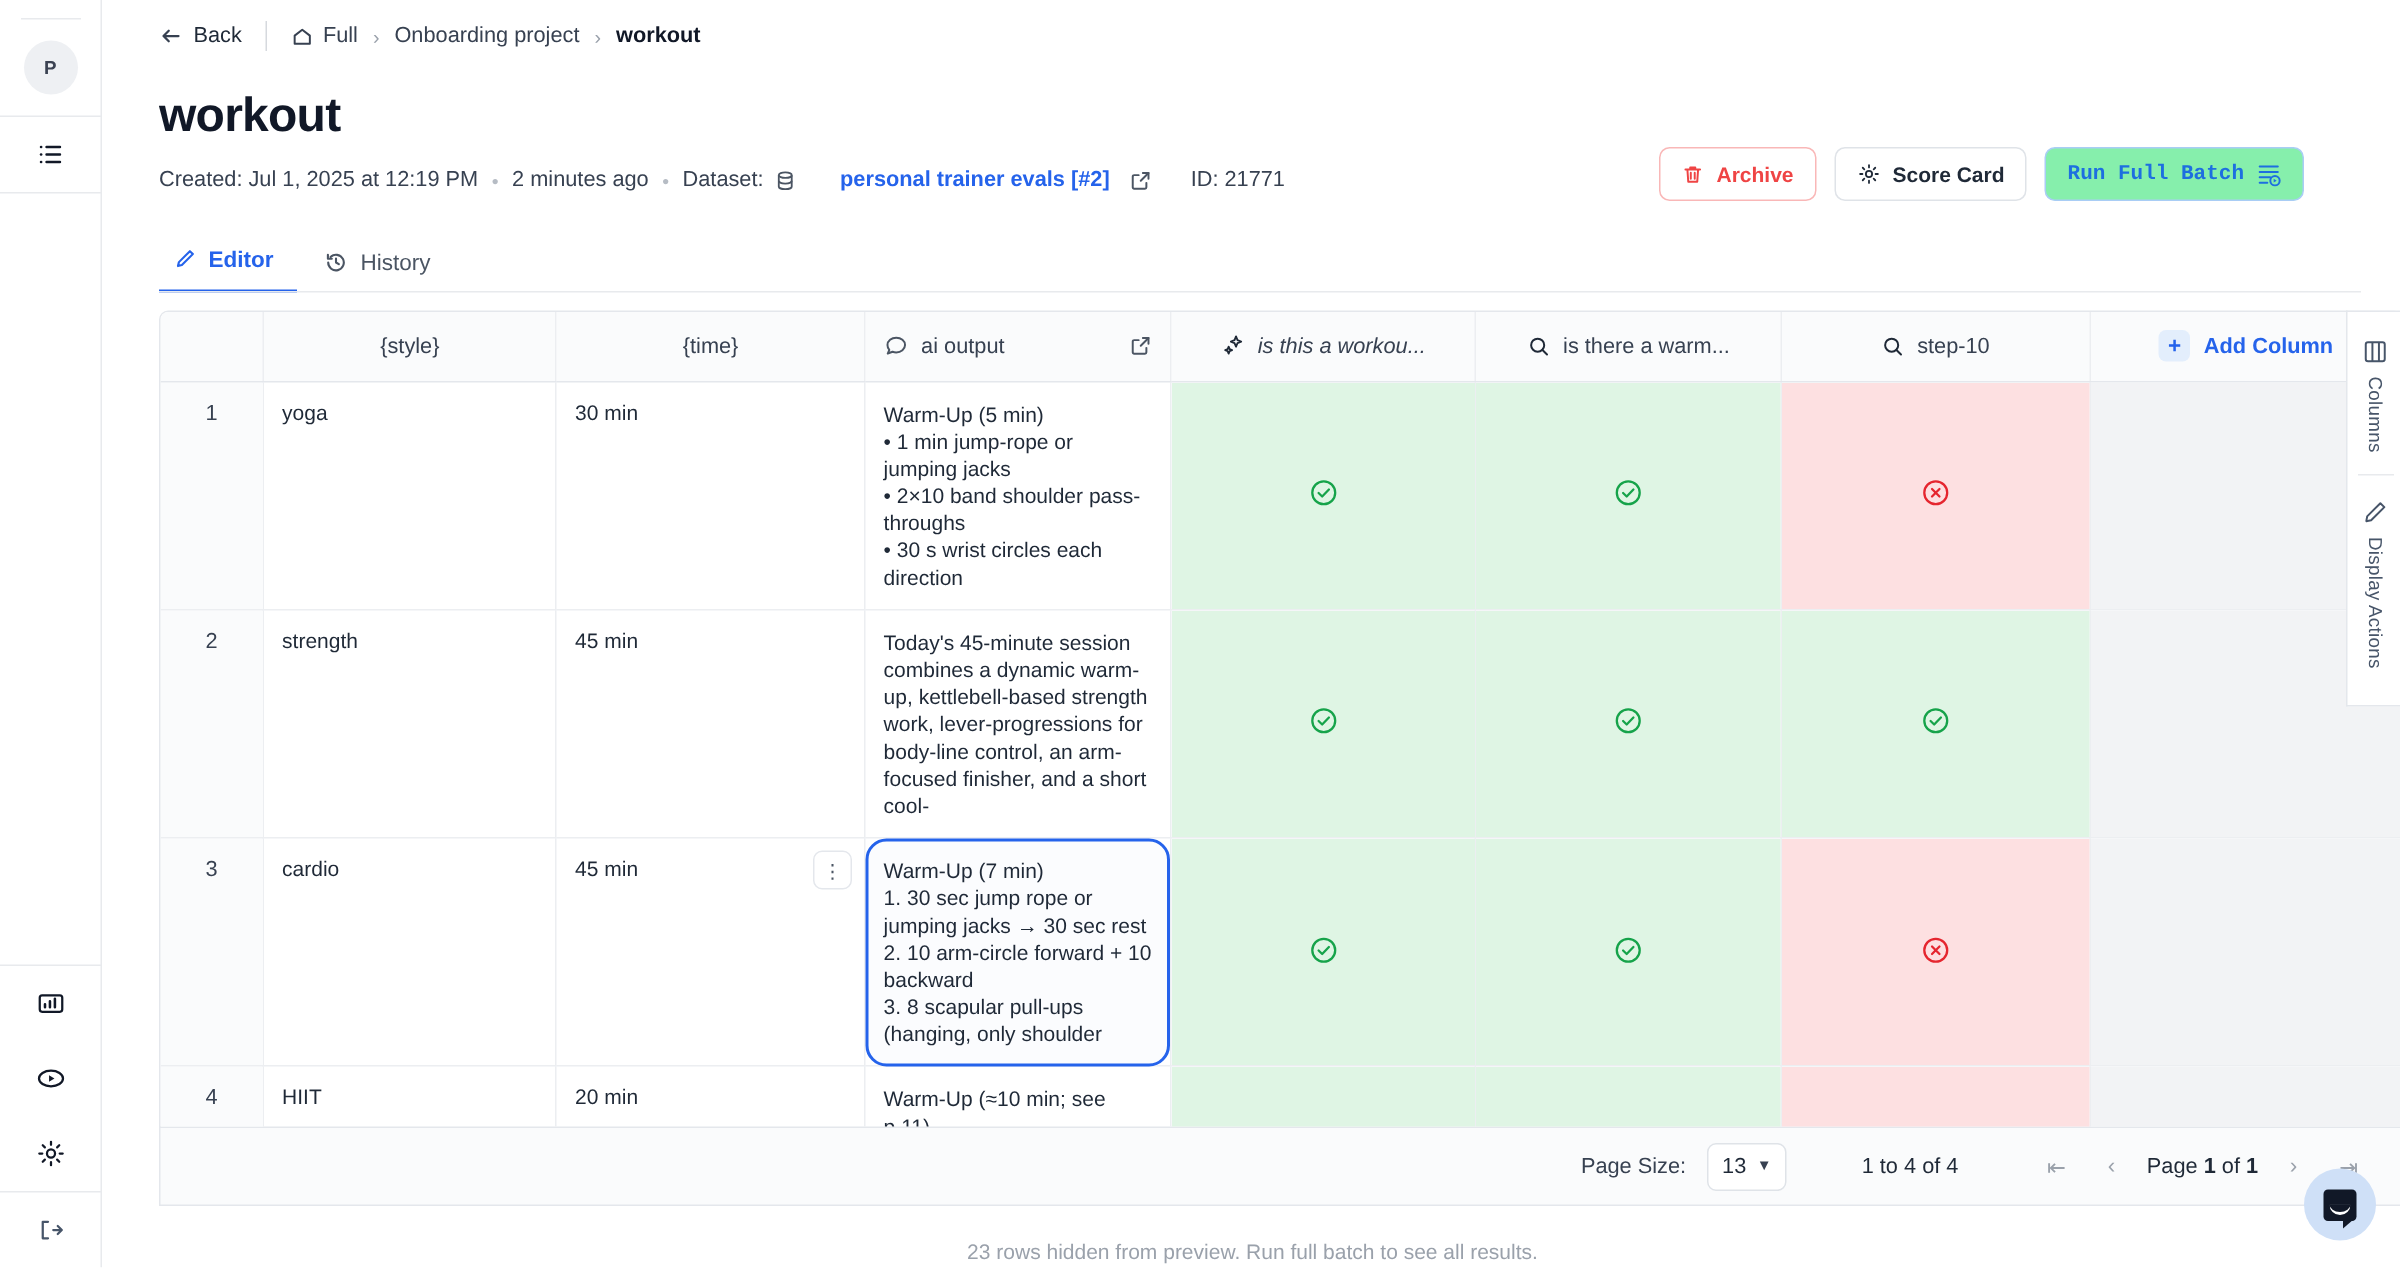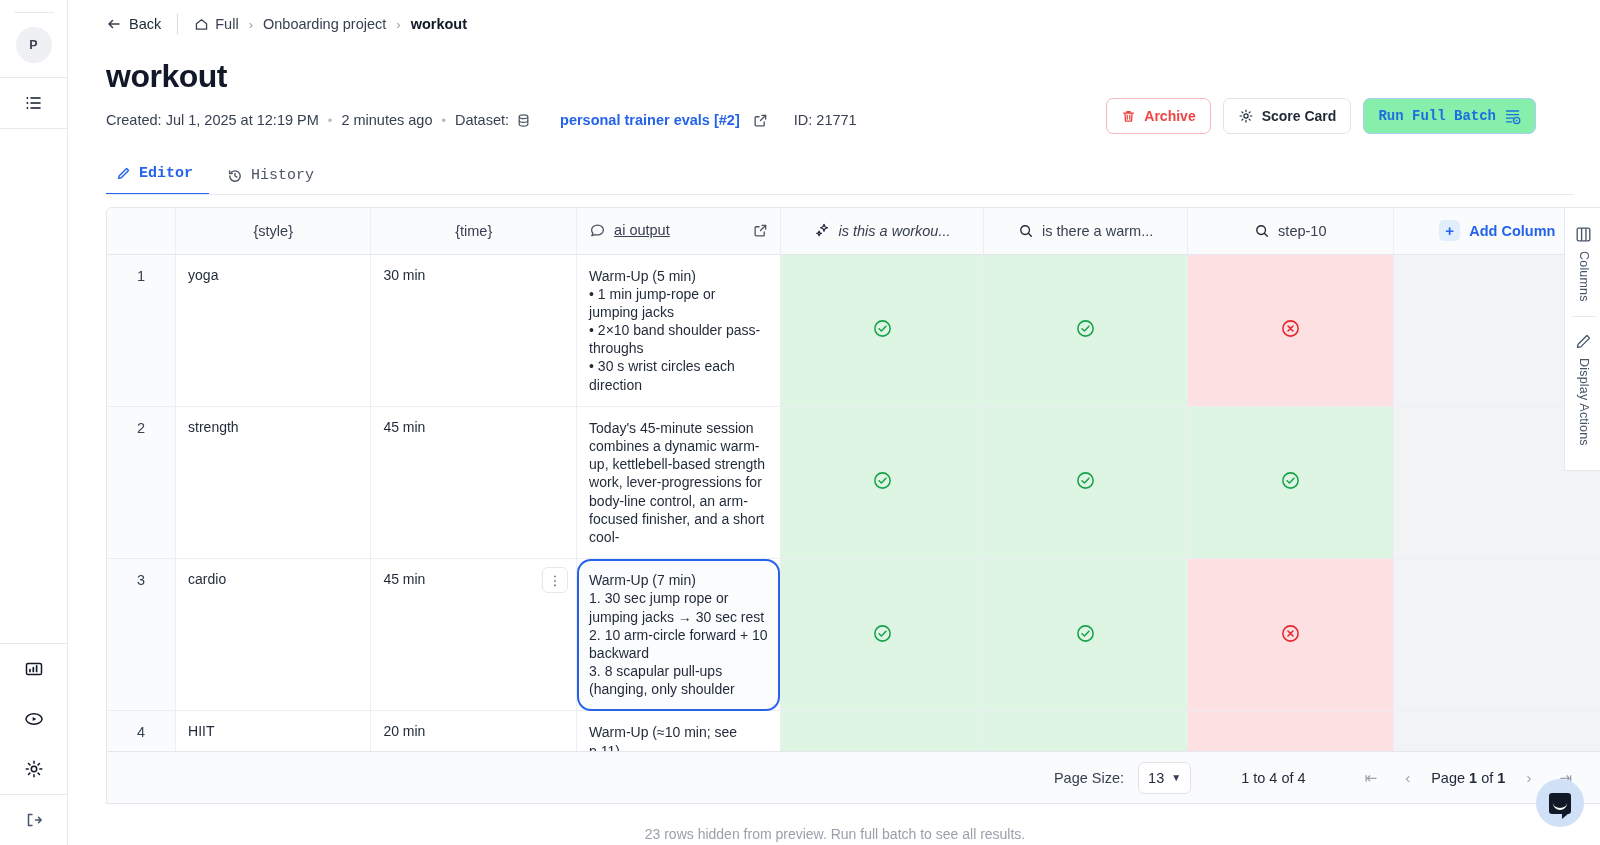--- a/index.html
+++ b/index.html
@@ -78,23 +78,23 @@
   .btn-archive { border-color: #f9b7b7; color: #ef4444; }
   .btn-run { border-color: #a9cdf5; color: #1d6fe0; background: #86efac; font-family: Liberation Mono, monospace; }
 
   .tabs {
     margin: 22px 0 0 38px;
     display: flex; align-items: flex-end; gap: 8px;
     height: 40px;
     position: relative;
   }
   .tab {
-    display: flex; align-items: center; gap: 8px;
+    display: flex; gap: 8px;
     padding: 0 16px 11px 10px;
-    font-size: 15px; color: #4b5563; font-family: Liberation Mono, monospace;
+    font-size: 15px; color: #4b5563;
   }
   .tab.active { color: #2563eb; font-weight: 600; border-bottom: 2.5px solid #2563eb; }
   .tabs-rule { position: absolute; left: 0; right: 28px; bottom: 0; height: 1px; background: #e8eaed; }
 
   
   .table-wrap {
     margin: 12px 0 0 38px;
     width: 1496px;
     border: 1px solid #e4e7ec; border-radius: 6px 6px 0 0;
     background: #fff;
@@ -114,21 +114,21 @@
   th.col-idx { width: 66px; }
   th.col-style { width: 188px; text-align: center; }
   th.col-time { width: 198px; }
   th.col-ai { width: 196px; }
   th.col-j1 { width: 196px; font-style: italic; }
   th.col-j2 { width: 196px; }
   th.col-j3 { width: 198px; }
   th.col-add { width: 200px; border-right: none; }
   .th-inner { display: flex; align-items: center; justify-content: center; gap: 8px; }
   .th-ai { display: flex; align-items: center; justify-content: space-between; gap: 8px; padding: 0 2px; }
-  .th-ai-left { display: flex; align-items: flex-start; gap: 8px; text-decoration: underline; }
+  .th-ai-left { display: flex; align-items: flex-end; gap: 8px; }
   .th-add { color: #2563eb; font-weight: 600; display: flex; align-items: center; justify-content: center; gap: 9px; }
   .plus-chip {
     width: 21px; height: 21px; border-radius: 5px; background: #e3eefc;
     display: inline-flex; align-items: center; justify-content: center;
     color: #2563eb; font-size: 15px; line-height: 1;
   }
 
   tbody td {
     border-bottom: 1px solid #eceef1; border-right: 1px solid #eceef1;
     vertical-align: top; font-size: 14px; color: #1f2937;

